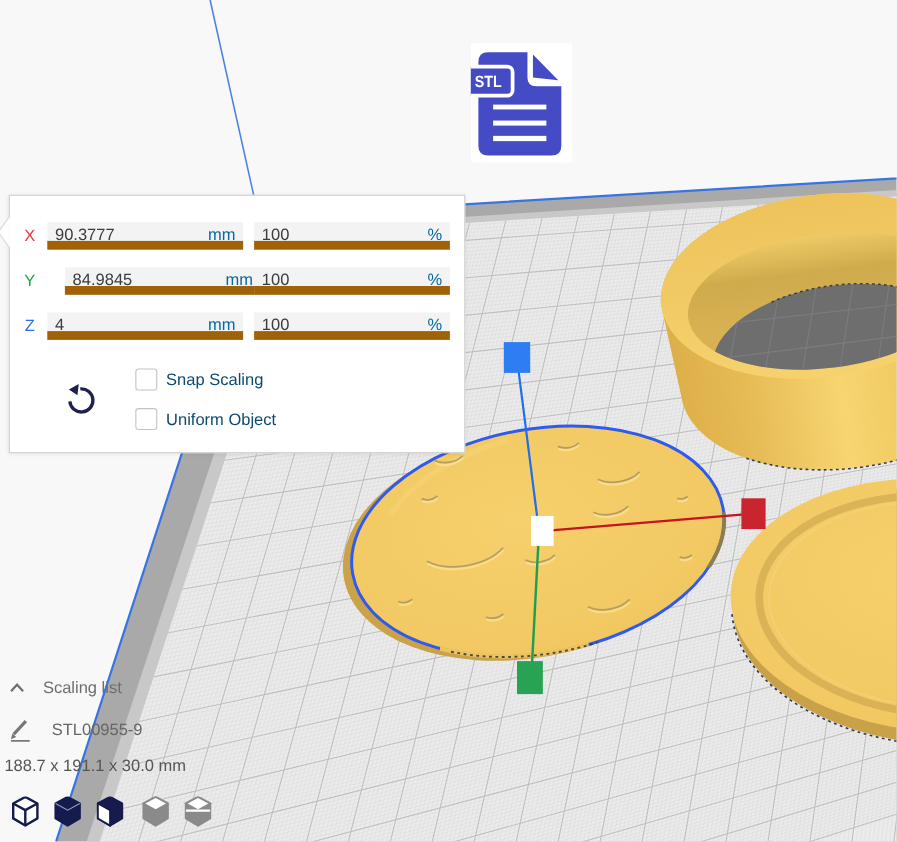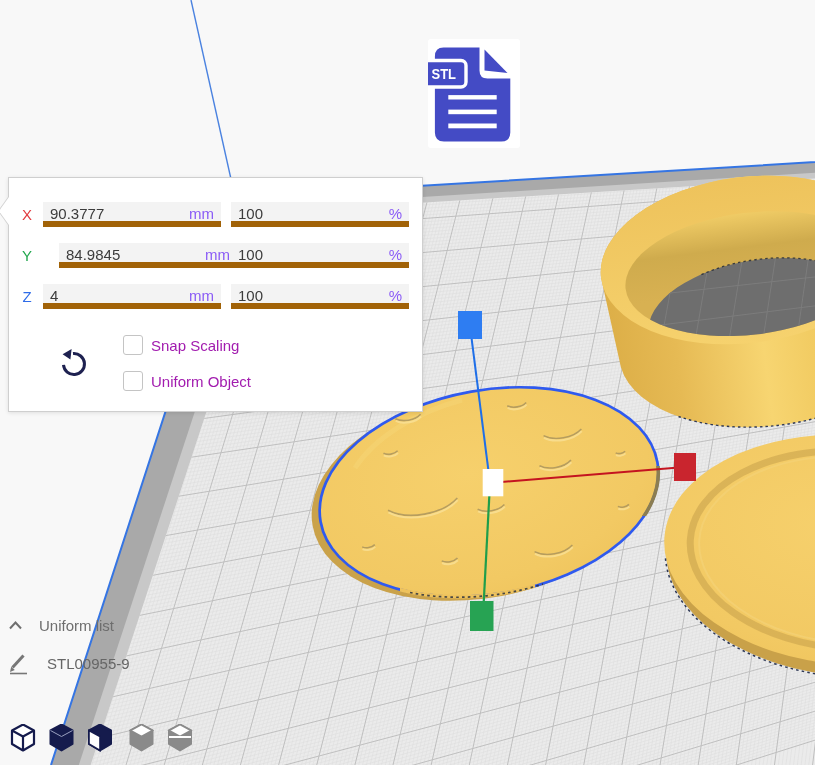--- a/index.html
+++ b/index.html
@@ -7,25 +7,25 @@
 #wrap { position:relative; width:670px; height:765px; }
 #scene { position:absolute; left:0; top:0; }
 .stlicon { position:absolute; left:428px; top:39px; }
 .panel { position:absolute; left:8px; top:177px; width:415px; height:235px;
   background:#ffffff; border:1px solid #cfcfcf; box-shadow:0 1px 4px rgba(0,0,0,0.10); }
 .notch { position:absolute; left:-10px; top:19px; width:0; height:0;
   border-top:14px solid transparent; border-bottom:14px solid transparent;
   border-right:10px solid #ffffff; filter:drop-shadow(-1px 0 0 #cfcfcf); }
 .axis { position:absolute; width:20px; text-align:center; font-size:15px; height:25px; line-height:25px; }
 .fld { position:absolute; width:178px; height:25px; background:#f3f3f3;
-  border-bottom:6px solid #a16207; font-size:15px; color:#3c3c3c; line-height:23px; padding:0 7px; }
-.unit { float:right; color:#8b5cf6; }
+  border-bottom:8px solid #a16207; font-size:15px; color:#3c3c3c; line-height:23px; padding:0 7px; }
+.unit { float:right; color:#0369a1; }
 .cb { position:absolute; left:114px; width:20px; height:20px; border:1.6px solid #c4c4c4;
   border-radius:3px; background:#ffffff; }
-.cblab { position:absolute; left:142px; height:20px; line-height:20px; font-size:15px; color:#a21caf; }
+.cblab { position:absolute; left:142px; height:20px; line-height:20px; font-size:15px; color:#0c4a6e; }
 .olist { position:absolute; color:#6e6e6e; font-size:15px; }
 .panel svg.reset { position:absolute; left:43px; top:167px; }
 .cubes { position:absolute; left:10px; top:724px; }
 </style></head>
 <body>
 <div id="wrap">
 <svg id="scene" width="815" height="765" viewBox="0 0 815 765">
 <defs>
 <clipPath id="sliverclip">
           <rect x="640" y="466" width="25" height="50"></rect>
@@ -675,27 +675,28 @@
     <path d="M 10.6 9.2 L 19.6 4 L 18.4 14.4 Z" fill="#1e2150"></path>
   </svg>
   <div class="cb" style="top:157px;"></div>
   <div class="cblab" style="top:158px;">Snap Scaling</div>
   <div class="cb" style="top:193px;"></div>
   <div class="cblab" style="top:194px;">Uniform Object</div>
 </div>
 <svg class="olist" style="left:8px; top:619px;" width="16" height="12" viewBox="0 0 16 12">
   <polyline points="2,9.5 7.5,3.5 13,9.5" fill="none" stroke="#6f6f6f" stroke-width="2"></polyline>
 </svg>
-<div class="olist" style="left:39px; top:617px;">Uniform list</div>
+<div class="olist" style="left:39px; top:617px;">Scaling list</div>
 <svg class="olist" style="left:8px; top:652px;" width="22" height="24" viewBox="0 0 22 24">
   <line x1="4.5" y1="15.5" x2="15.5" y2="3.5" stroke="#777777" stroke-width="3"></line>
   <path d="M 2 20 L 3.2 14.8 L 6.8 18 Z" fill="#777777"></path>
   <line x1="2" y1="21.5" x2="19" y2="21.5" stroke="#777777" stroke-width="1.6"></line>
 </svg>
 <div class="olist" style="left:47px; top:655px; color:#666;">STL00955-9</div>
+<div class="olist" style="left:4px; top:688px; color:#555;">188.7 x 191.1 x 30.0 mm</div>
 <svg class="cubes" width="210" height="28" viewBox="0 0 210 28">
       <g transform="translate(1,0)" stroke="#151b4d" stroke-width="2.2" fill="none" stroke-linejoin="round">
         <polygon points="12,0.5 23,6.5 23,20 12,26.5 1,20 1,6.5" fill="#ffffff"></polygon>
         <polyline points="1,6.5 12,12.5 23,6.5"></polyline>
         <line x1="12" y1="12.5" x2="12" y2="26.5"></line>
       </g>
       <g transform="translate(39.5,0)">
         <polygon points="12,0.5 23,6.5 23,20 12,26.5 1,20 1,6.5" fill="#151b4d" stroke="#151b4d" stroke-width="2" stroke-linejoin="round"></polygon>
         <polyline points="1,6.5 12,12.5 23,6.5" stroke="#9aa0c0" stroke-width="1" fill="none"></polyline>
       </g>

